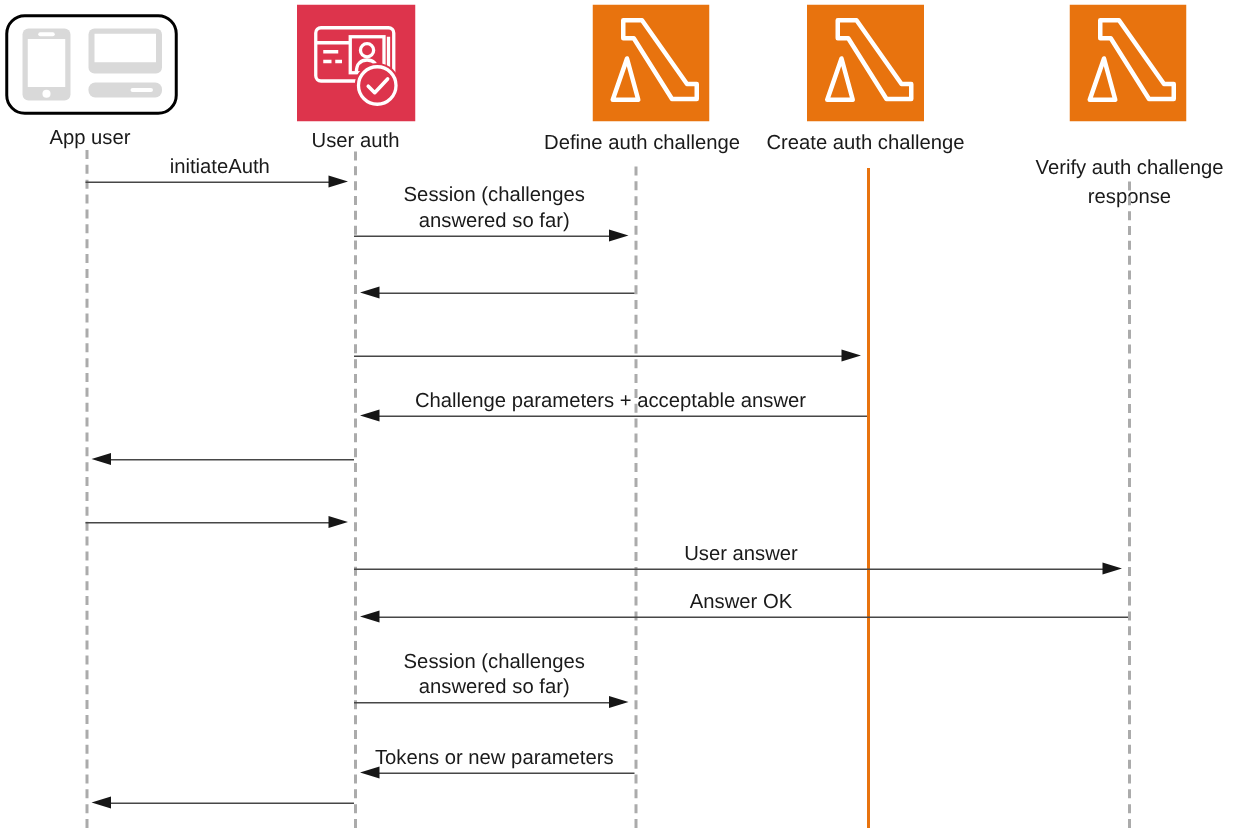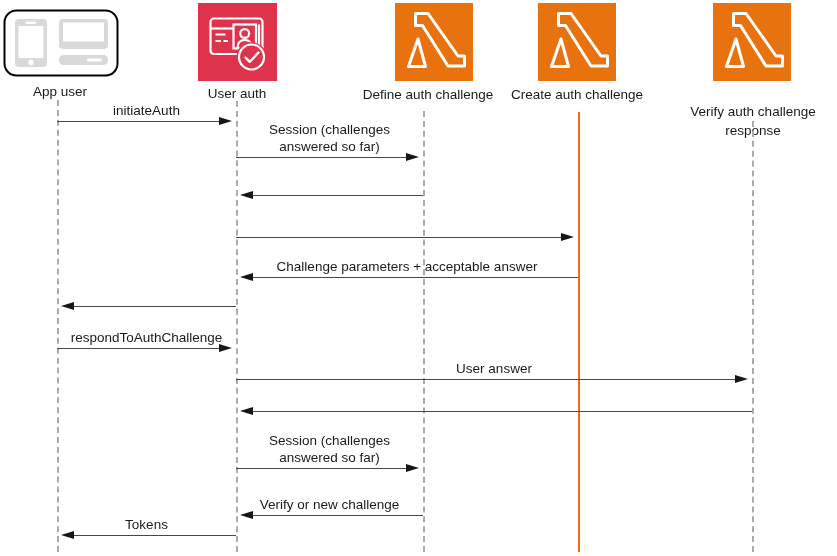--- a/index.html
+++ b/index.html
@@ -113,31 +113,30 @@
     <div class="msg-head dir-right" style="left: 406px; top: 153.3px;"></div>
     <div class="msg-line" style="left: 244px; width: 179px; top: 195px;"></div>
     <div class="msg-head dir-left" style="left: 240px; top: 191.3px;"></div>
     <div class="msg-line" style="left: 236px; width: 334px; top: 237px;"></div>
     <div class="msg-head dir-right" style="left: 561px; top: 233.3px;"></div>
     <div class="msg-label" style="left: 236px; width: 342px; top: 258px;">Challenge parameters + acceptable answer</div>
     <div class="msg-line" style="left: 244px; width: 334px; top: 277px;"></div>
     <div class="msg-head dir-left" style="left: 240px; top: 273.3px;"></div>
     <div class="msg-line" style="left: 65px; width: 171px; top: 306px;"></div>
     <div class="msg-head dir-left" style="left: 61px; top: 302.3px;"></div>
-    <div class="msg-label" style="left: 57px; width: 179px; top: 329px;">respondToAuthChallenge</div>
     <div class="msg-line" style="left: 57px; width: 171px; top: 348px;"></div>
     <div class="msg-head dir-right" style="left: 219px; top: 344.3px;"></div>
     <div class="msg-label" style="left: 236px; width: 516px; top: 360px;">User answer</div>
     <div class="msg-line" style="left: 236px; width: 508px; top: 379px;"></div>
     <div class="msg-head dir-right" style="left: 735px; top: 375.3px;"></div>
+    <div class="msg-label" style="left: 236px; width: 516px; top: 392px;">Answer OK</div>
     <div class="msg-line" style="left: 244px; width: 508px; top: 411px;"></div>
     <div class="msg-head dir-left" style="left: 240px; top: 407.3px;"></div>
     <div class="msg-label" style="left: 236px; width: 187px; top: 432px;">Session (challenges
 answered so far)</div>
     <div class="msg-line" style="left: 236px; width: 179px; top: 468px;"></div>
     <div class="msg-head dir-right" style="left: 406px; top: 464.3px;"></div>
-    <div class="msg-label" style="left: 236px; width: 187px; top: 496px;">Verify or new challenge</div>
+    <div class="msg-label" style="left: 236px; width: 187px; top: 496px;">Tokens or new parameters</div>
     <div class="msg-line" style="left: 244px; width: 179px; top: 515px;"></div>
     <div class="msg-head dir-left" style="left: 240px; top: 511.3px;"></div>
-    <div class="msg-label" style="left: 57px; width: 179px; top: 516px;">Tokens</div>
     <div class="msg-line" style="left: 65px; width: 171px; top: 535px;"></div>
     <div class="msg-head dir-left" style="left: 61px; top: 531.3px;"></div>
   </div>
 
 </body></html>

